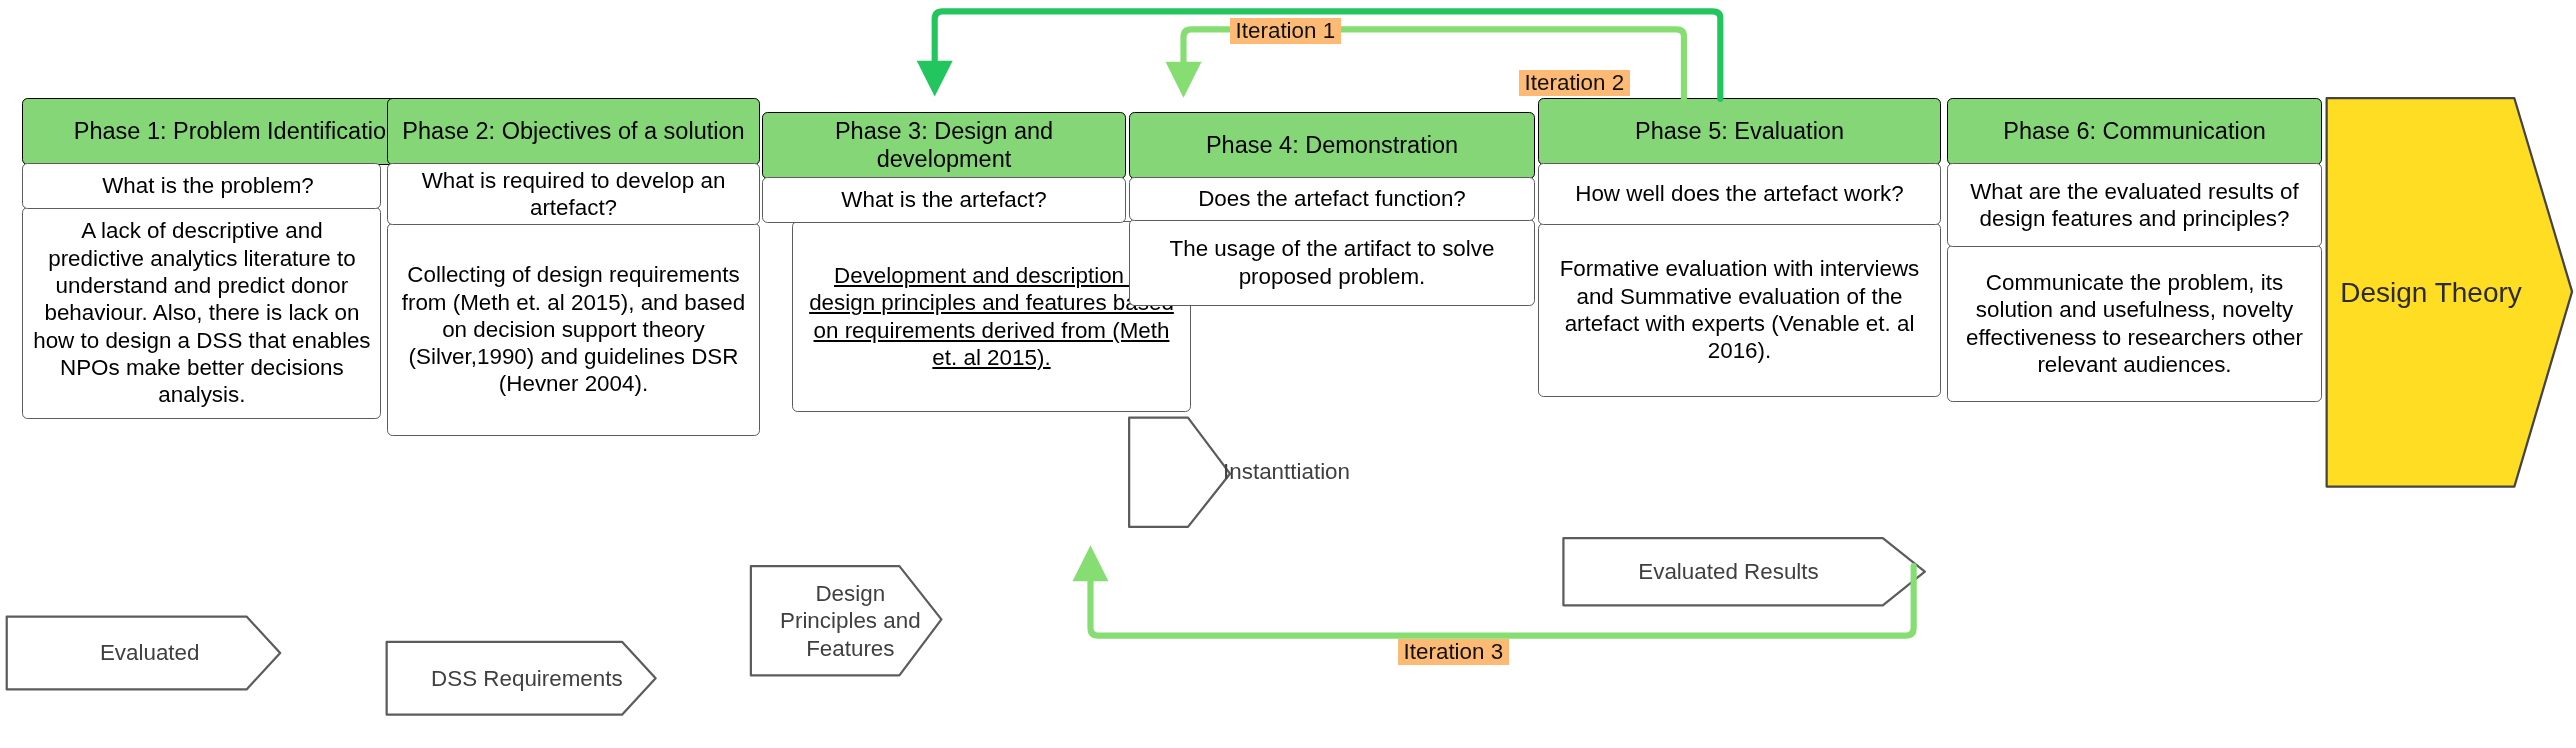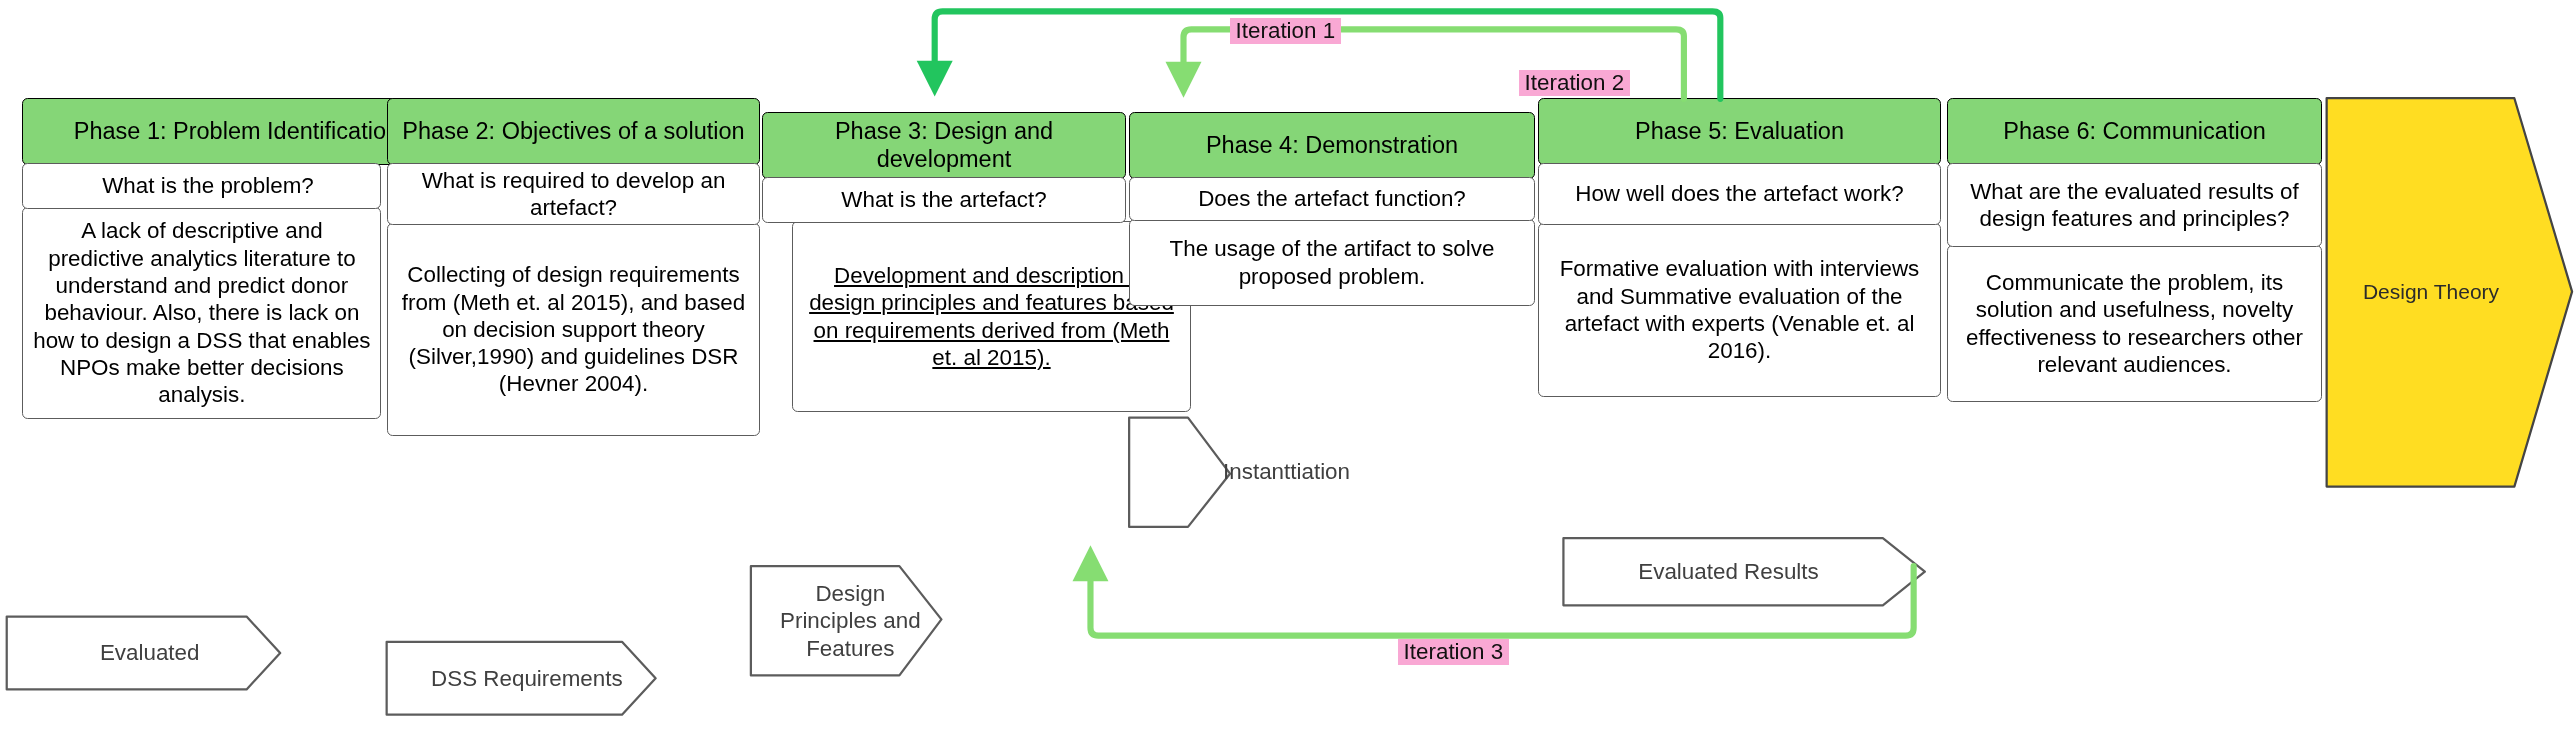--- a/index.html
+++ b/index.html
@@ -60,35 +60,35 @@
     display:block;
     width:76%;
     padding-left:4%;
   }
 
   
   .theory{
     position:absolute;
     display:flex; align-items:center; justify-content:center;
     text-align:center;
-    font-size:21px;
+    font-size:28px;
     line-height:1.25;
     color:#2b2b2b;
     z-index:3;
   }
   .theory .label{ position:relative; z-index:2; margin-right:39px; }
 
   
   .itlabel{
     position:absolute;
     font-size:22.4px;
     color:#111;
     white-space:nowrap;
     z-index:12;
-    background:#f9a8d4;
+    background:#fdba74;
     padding:0 5.6px;
   }
 
   svg.overlay{
     position:absolute; left:0; top:0;
     width:2576px; height:749px;
     z-index:10;
     pointer-events:none;
   }
   svg.under{

